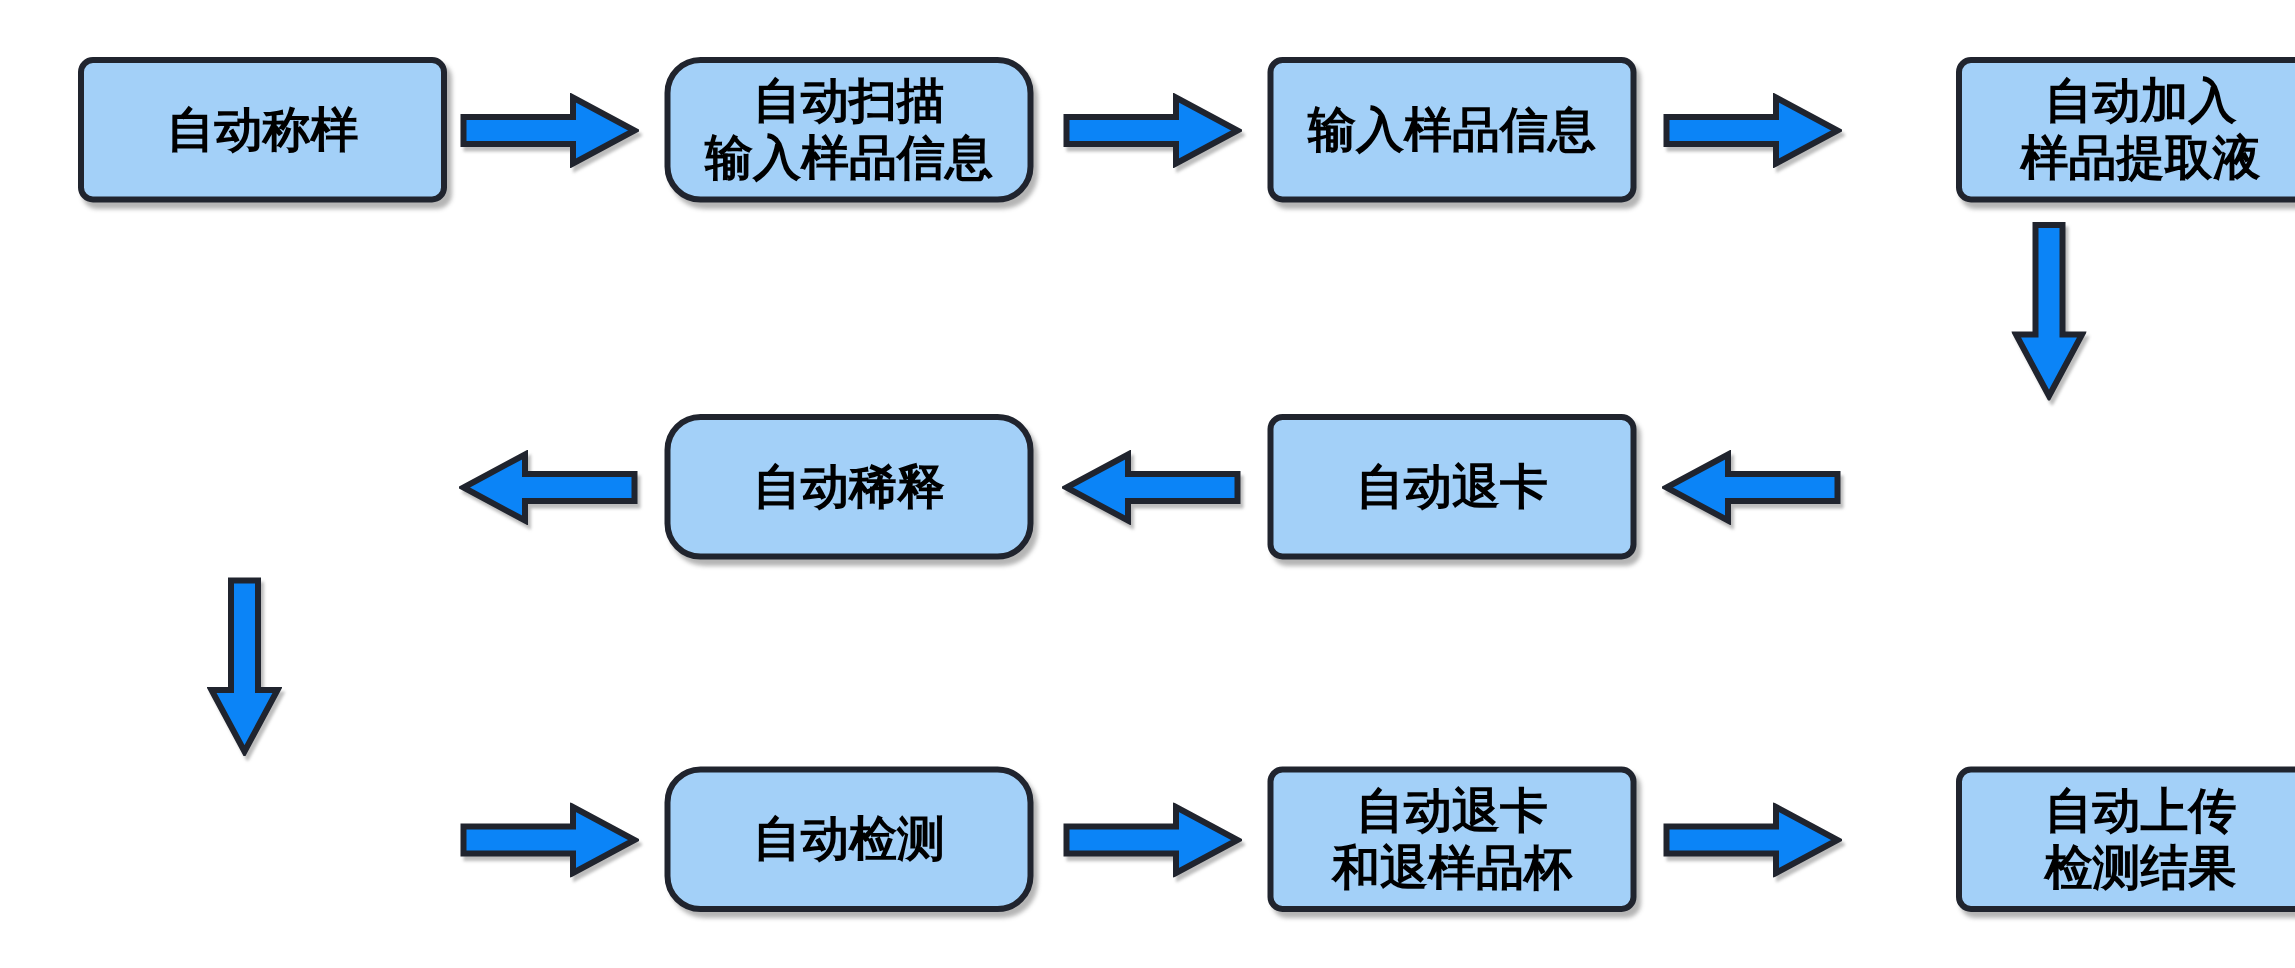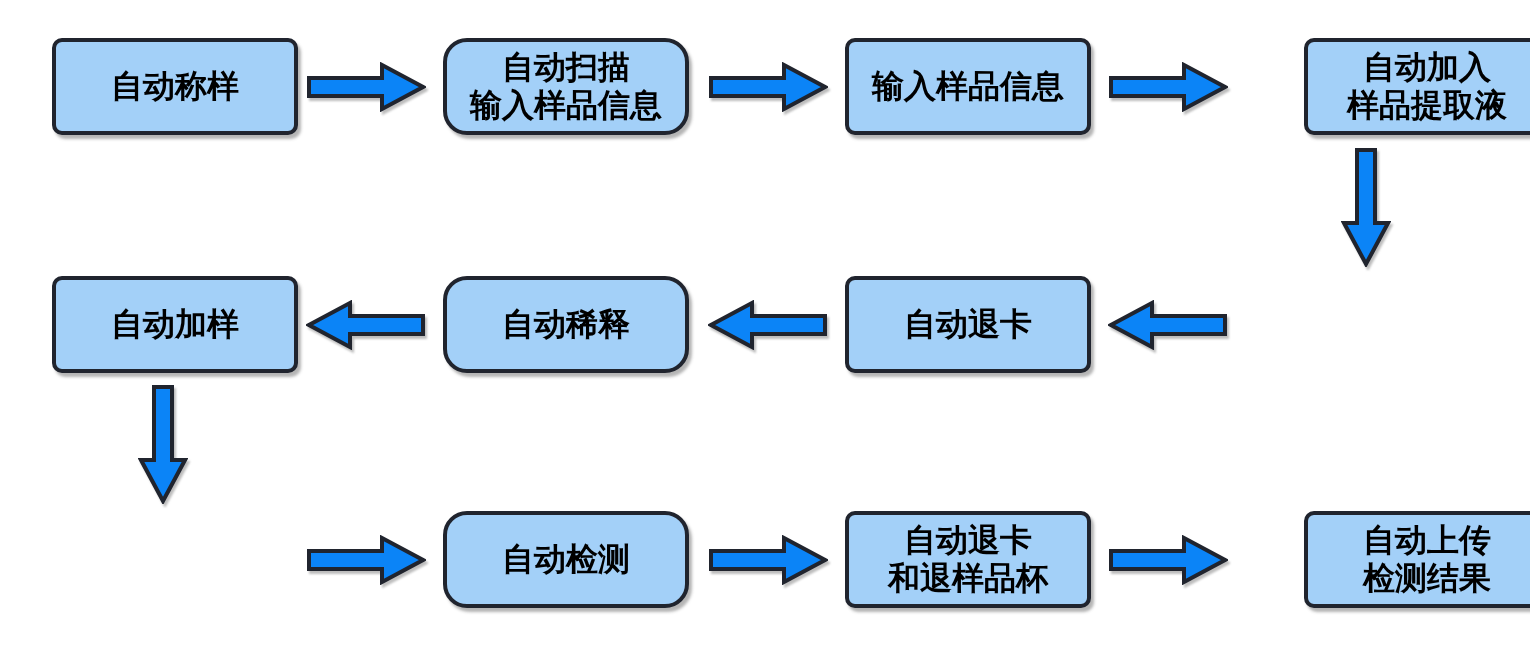--- a/index.html
+++ b/index.html
@@ -89,21 +89,20 @@
       <use href="#arr-left"></use>
     </svg>
   <div class="box c3 r2">自动退卡</div>
   <svg class="arrow" style="left:708px; top:300px" width="120" height="50">
       <use href="#arr-left"></use>
     </svg>
   <div class="box c2 r2">自动稀释</div>
   <svg class="arrow" style="left:306px; top:300px" width="120" height="50">
       <use href="#arr-left"></use>
     </svg>
-  <div class="box c1 r2">自动加样</div>
 
   <svg class="arrow" style="left:138px; top:384px" width="50" height="120">
       <use href="#arr-down"></use>
     </svg>
 
   <svg class="arrow" style="left:306px; top:535px" width="120" height="50">
       <use href="#arr-right"></use>
     </svg>
   <div class="box c2 r3">自动检测</div>
   <svg class="arrow" style="left:708px; top:535px" width="120" height="50">

